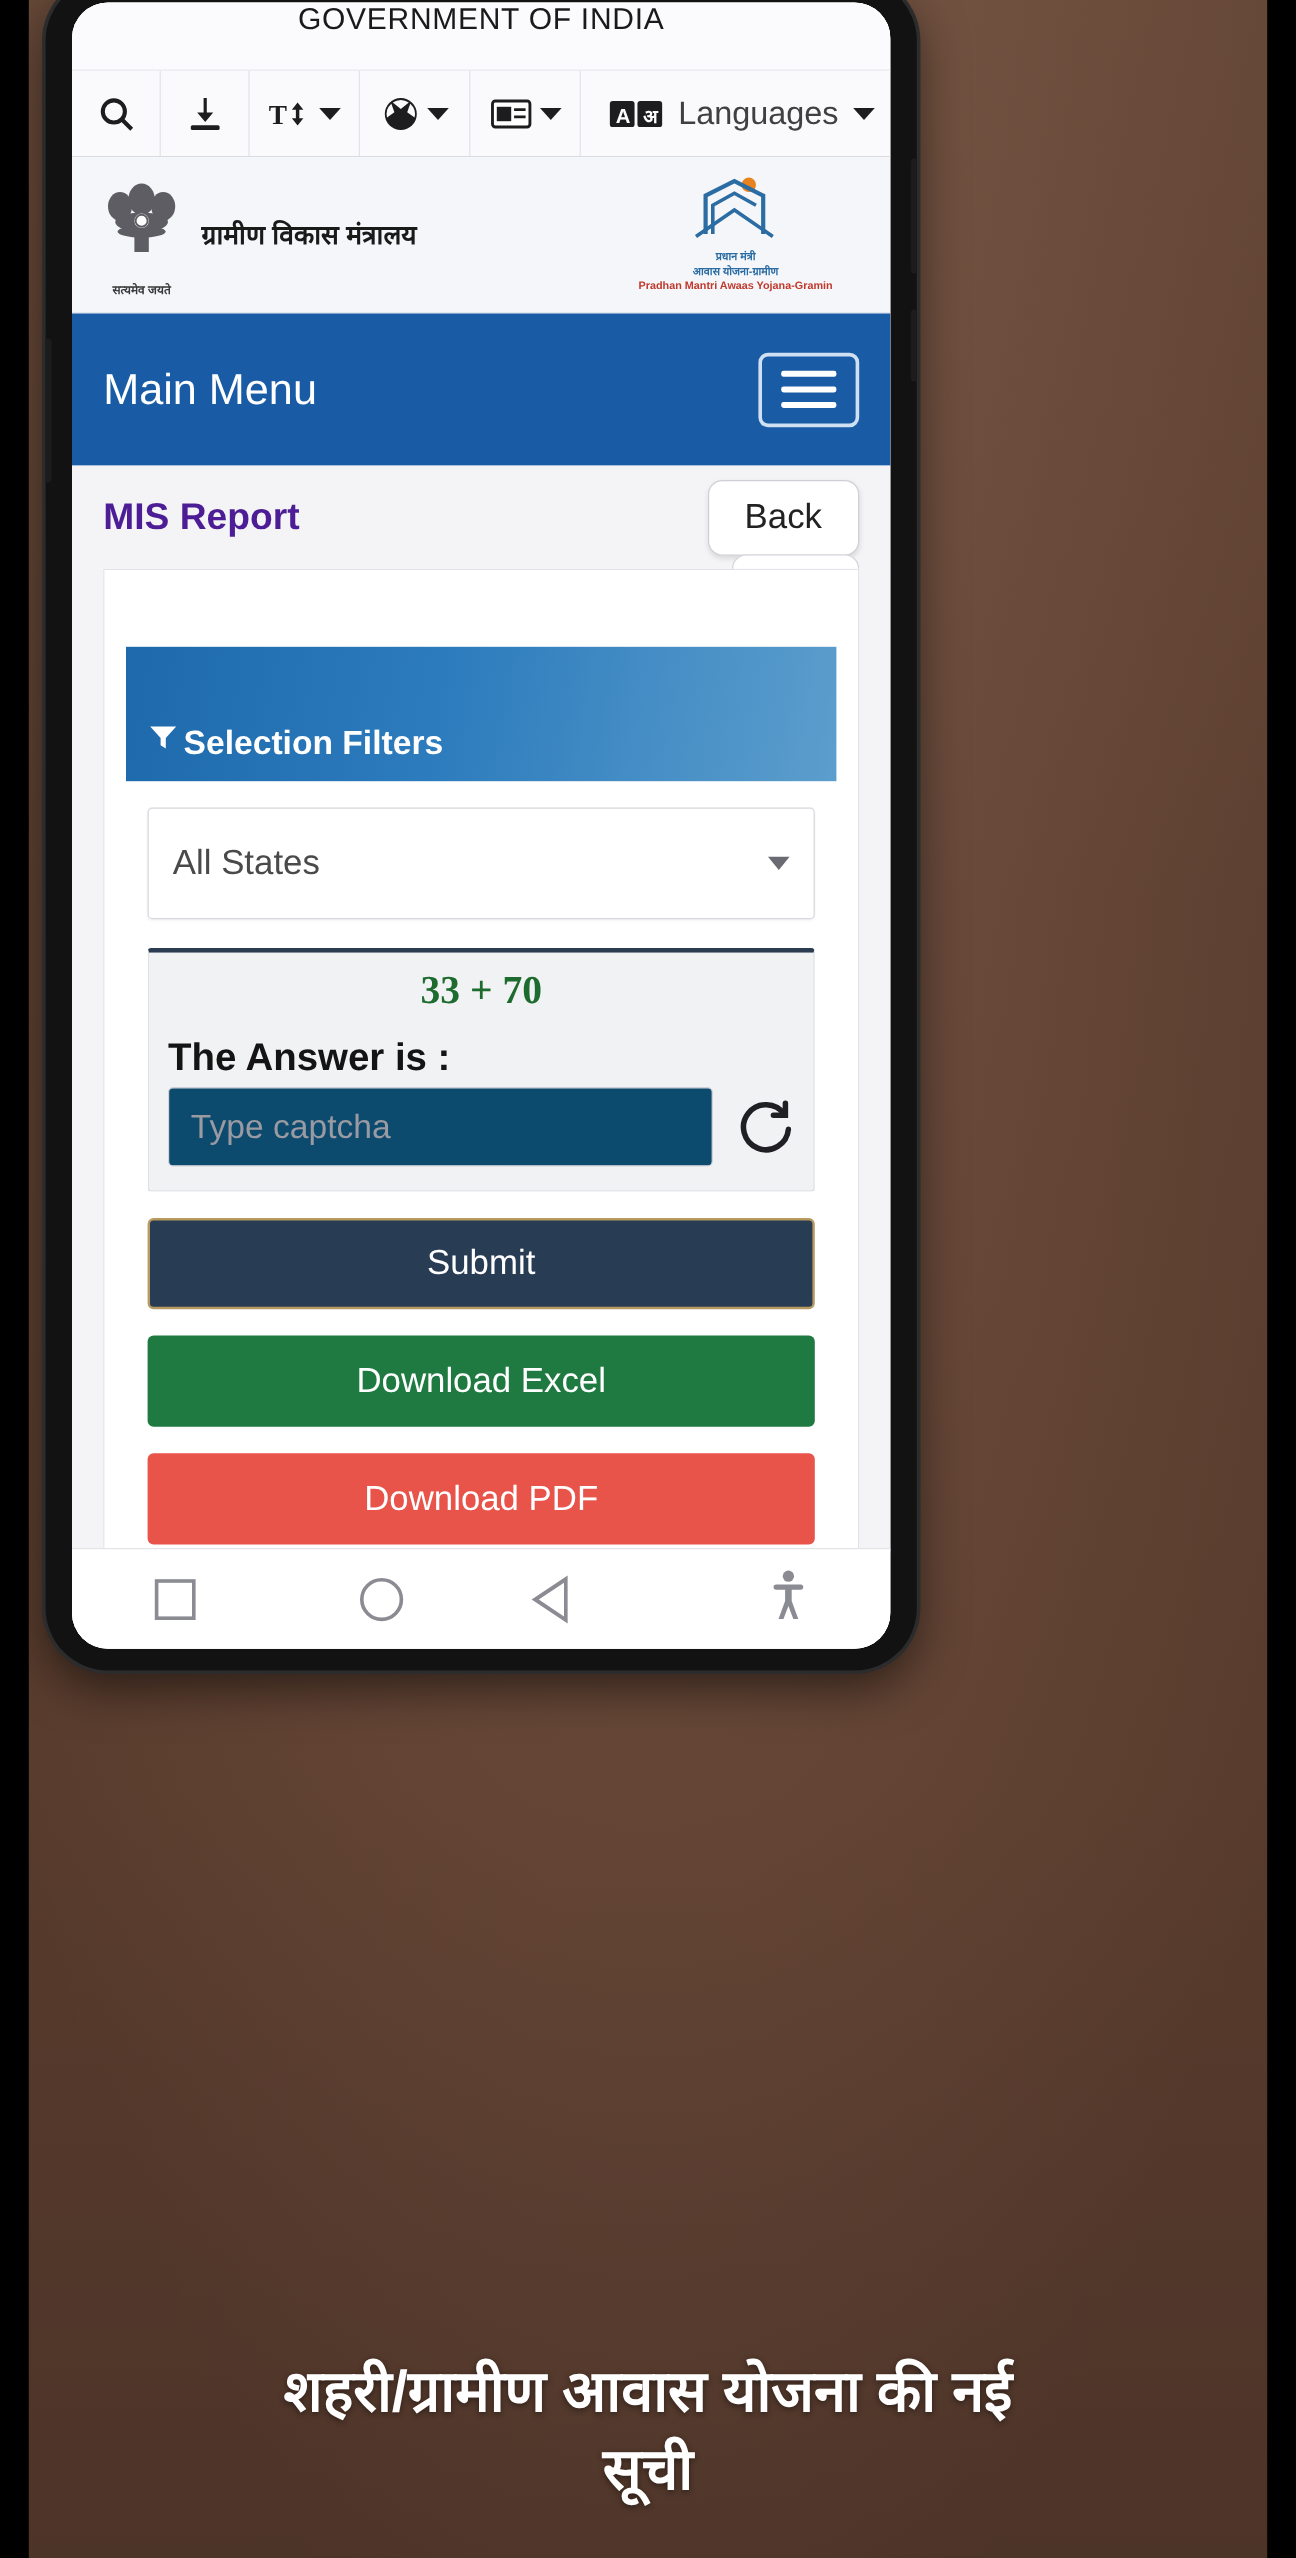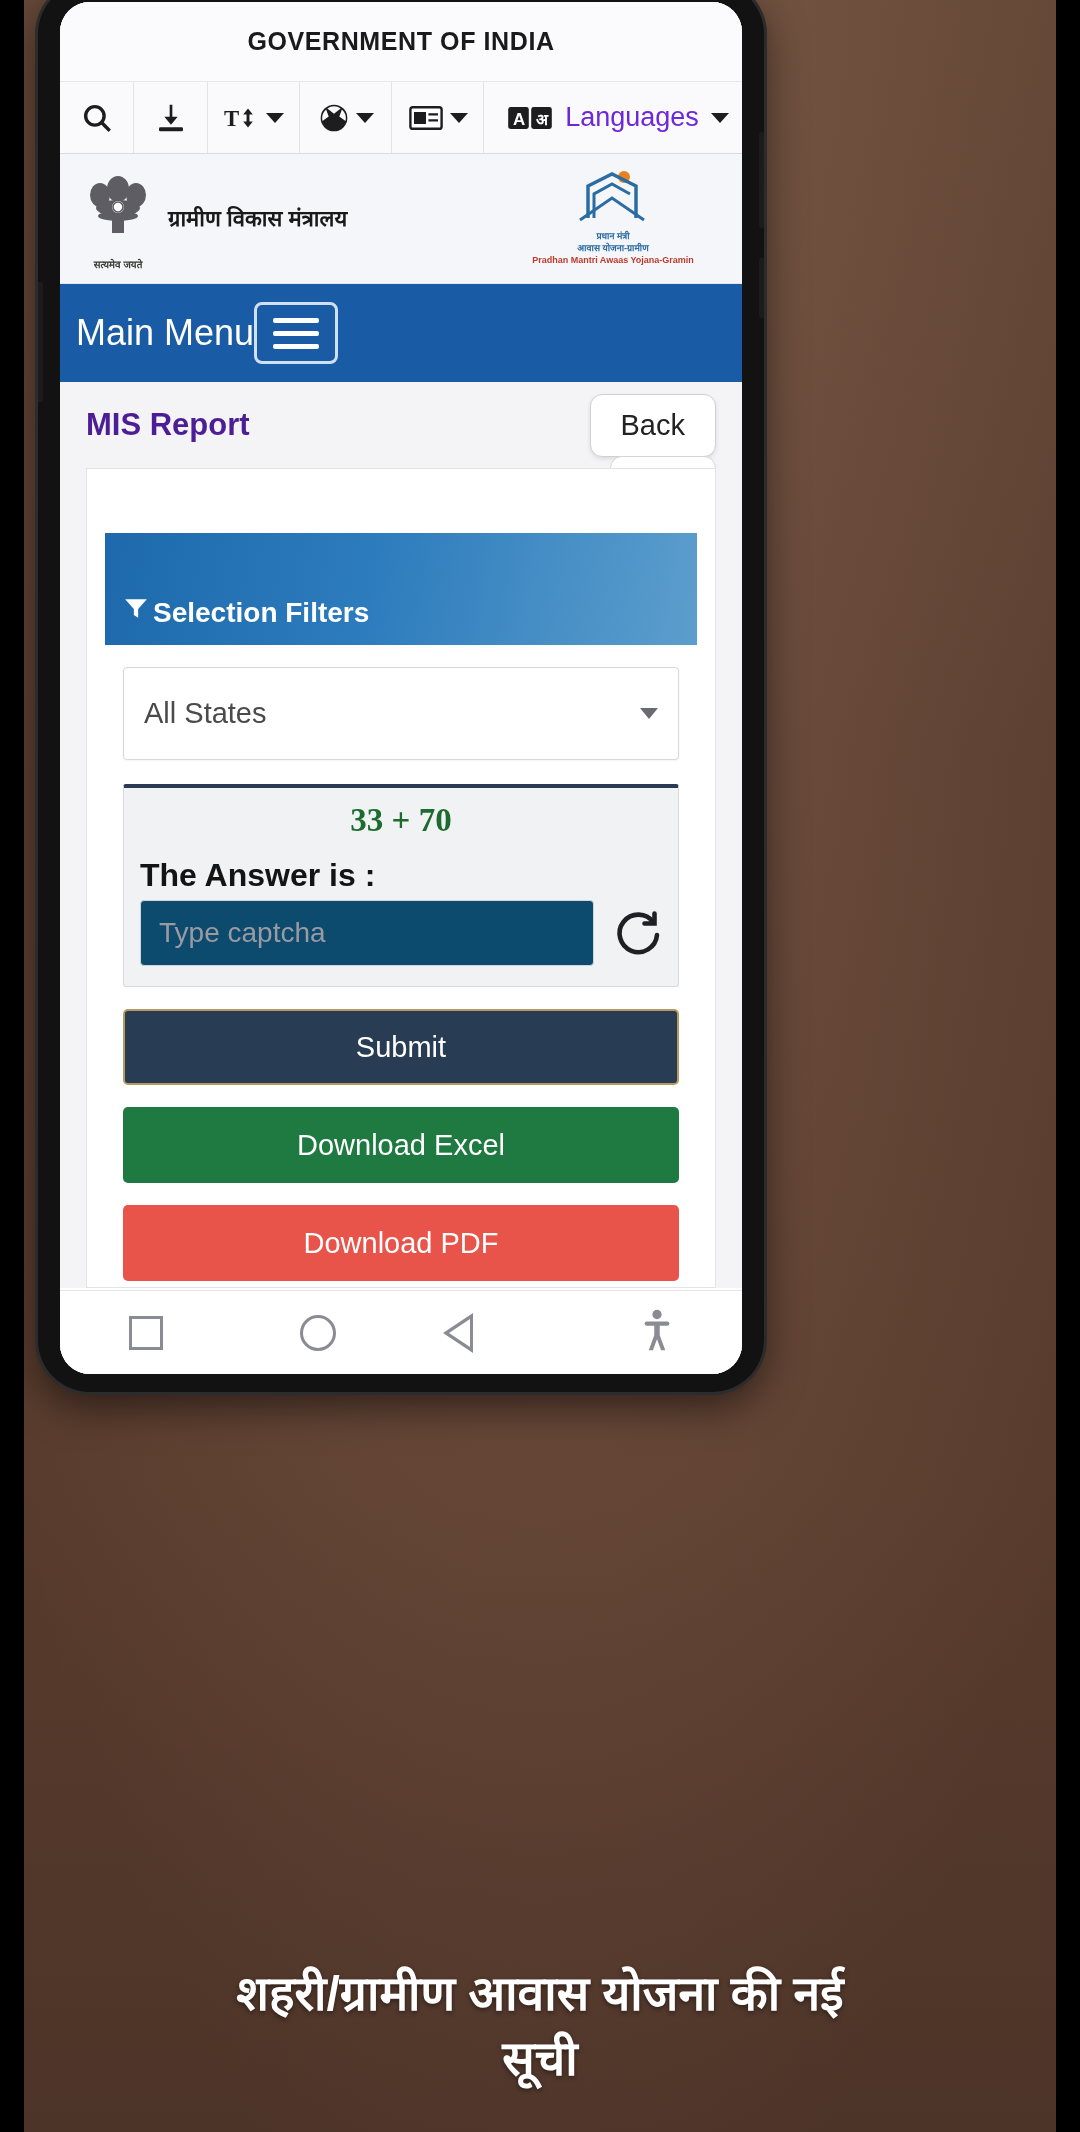--- a/index.html
+++ b/index.html
@@ -42,58 +42,58 @@
   
   .btn-right { position:absolute; right:-2px; background:#1c1c1c; border-radius:3px; width:7px; }
   .btn-r1 { top:150px; height:96px; }
   .btn-r2 { top:276px; height:60px; }
   .btn-left { position:absolute; left:-2px; background:#1c1c1c; border-radius:3px; width:7px; top:300px; height:120px; }
 
   
   .page { position:absolute; inset:0; background:#fff; }
 
   .goi-bar {
-    height:80px; background:#fbfbfd;
-    display:flex; align-items:center; justify-content:center;
-    font-size:25px; font-weight:700; letter-spacing:.6px; color:#1a1a1a;
+    height:57px; background:#fbfbfd;
+    display:flex; justify-content:center;
+    font-size:25px; font-weight:400; letter-spacing:.6px; color:#1a1a1a;
     border-bottom:1px solid #e6e6ec;
   }
 
   .tool-row { display:flex; height:72px; background:#fafafc; border-bottom:1px solid #dadae2; }
   .tool-cell {
     display:flex; align-items:center; justify-content:center; gap:6px;
     border-right:1px solid #e2e2ea;
     color:#1d1d1f; font-size:25px; font-weight:700;
   }
   .tool-cell.c1,.tool-cell.c2 { width:74px; }
   .tool-cell.c3,.tool-cell.c4,.tool-cell.c5 { width:92px; }
   .tool-cell.c6 { flex:1; border-right:none; gap:12px; padding-left:10px; }
   .caret { width:0;height:0;border-left:9px solid transparent;border-right:9px solid transparent;border-top:10px solid #1d1d1f; }
-  .lang-label { font-size:27px; font-weight:400; color:#6d28d9; }
+  .lang-label { font-size:27px; font-weight:400; color:#404040; }
   svg.ico { display:block; }
 
   
   .emblem-band {
     height:130px; background:#f4f6fa; display:flex; align-items:center;
     padding:0 26px; position:relative; border-bottom:1px solid #e2e6ee;
   }
   .emblem { width:64px; height:104px; position:relative; flex:0 0 auto; margin-right:18px;}
   .emblem .satya { position:absolute; bottom:0; left:50%; transform:translateX(-50%);
     font-size:10px; color:#3a3a3a; white-space:nowrap; font-weight:700;}
   .min-text { line-height:1.25; }
   .min-text .l1 { font-size:22px; font-weight:700; color:#1a1a1a; }
   .min-text .l2 { font-size:26px; font-weight:700; color:#111; }
   .pmayg-logo { position:absolute; right:34px; top:14px; width:190px; text-align:center; }
   .pmayg-logo .plines { font-size:9px; color:#2b6ca3; line-height:1.35; font-weight:700; margin-top:2px;}
   .pmayg-logo .pl3 { color:#c0392b; }
 
   
   .main-menu {
-    height:98px; background:#1a5ba6; display:flex; align-items:center;
-    padding:0 16px;
+    height:127px; background:#1a5ba6; display:flex; align-items:center;
+    justify-content:space-between; padding:0 26px;
   }
   .main-menu .mm-title { color:#fff; font-size:36px; font-weight:400; }
   .burger {
     width:84px; height:62px; border:3px solid #cfe0f2; border-radius:8px;
     display:flex; flex-direction:column; align-items:center; justify-content:center; gap:8px;
   }
   .burger span { display:block; width:46px; height:5px; background:#fff; border-radius:2px; }
 
   
   .mis-bar {

